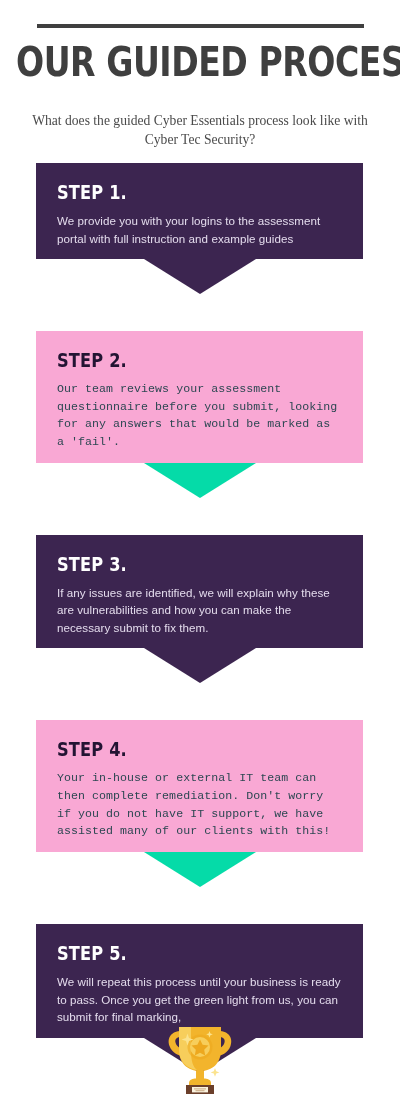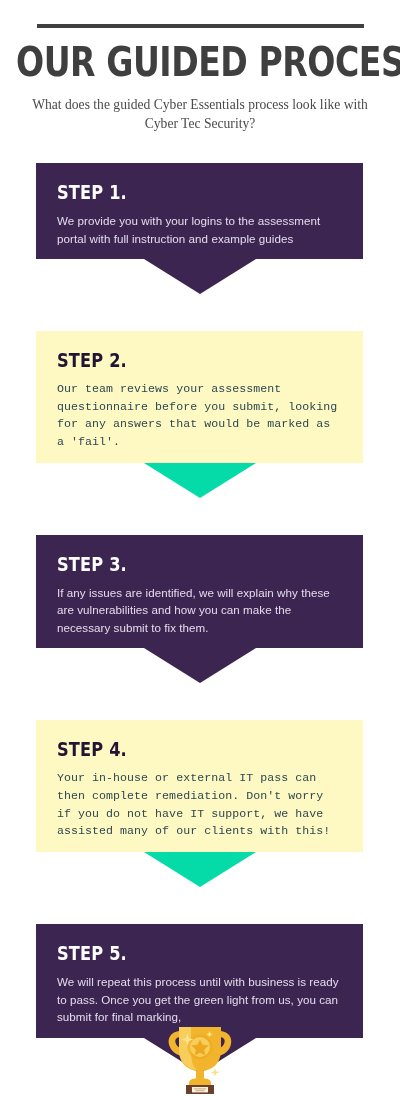--- a/index.html
+++ b/index.html
@@ -42,21 +42,21 @@
     font-weight: 700;
     font-size: 40px;
     line-height: 1.0;
     letter-spacing: -0.5px;
     color: #3f3f3f;
     transform: scaleX(0.92);
     transform-origin: center;
     white-space: nowrap;
   }
   .subtitle {
-    margin: 13px auto 0 auto;
+    margin: 29px auto 0 auto;
     width: 336px;
     text-align: center;
     font-family: "Liberation Serif", "DejaVu Serif", serif;
     font-size: 13.6px;
     line-height: 1.42;
     color: #4a4a4a;
   }
 
   
   .steps {
@@ -119,21 +119,21 @@
     letter-spacing: 0.05px;
   }
 
   
   .step.purple .step-body { background: #3c2550; }
   .step.purple .step-notch .tri { border-top-color: #3c2550; }
   .step.purple .step-title { color: #ffffff; }
   .step.purple .step-text { color: #e4dced; }
 
   
-  .step.green .step-body { background: #fef9c3; }
+  .step.green .step-body { background: #f9a8d4; }
   .step.green .step-notch .tri { border-top-color: #05dba8; }
   .step.green .step-title { color: #231433; }
   .step.green .step-text { color: #2c4752; font-family: Liberation Mono, monospace; }
 
   
   .trophy-wrap {
     position: absolute;
     left: 0;
     bottom: 5px;
     width: 400px;
@@ -182,31 +182,31 @@
         <p class="step-text">If any issues are identified, we will explain why these are vulnerabilities and how you can make the necessary submit to fix them.</p>
       </div>
       <div class="step-notch">
           <span class="tri"></span>
         </div>
     </div>
 
     <div class="step green">
       <div class="step-body">
         <div class="step-title">STEP 4.</div>
-        <p class="step-text">Your in-house or external IT pass can then complete remediation. Don't worry if you do not have IT support, we have assisted many of our clients with this!</p>
+        <p class="step-text">Your in-house or external IT team can then complete remediation. Don't worry if you do not have IT support, we have assisted many of our clients with this!</p>
       </div>
       <div class="step-notch">
           <span class="tri"></span>
         </div>
     </div>
 
     <div class="step purple">
       <div class="step-body">
         <div class="step-title">STEP 5.</div>
-        <p class="step-text">We will repeat this process until with business is ready to pass. Once you get the green light from us, you can submit for final marking,</p>
+        <p class="step-text">We will repeat this process until your business is ready to pass. Once you get the green light from us, you can submit for final marking,</p>
       </div>
       <div class="step-notch">
           <span class="tri"></span>
         </div>
     </div>
 
     <div class="step green">
       <div class="step-body">
         <div class="step-title">STEP 6.</div>
 

